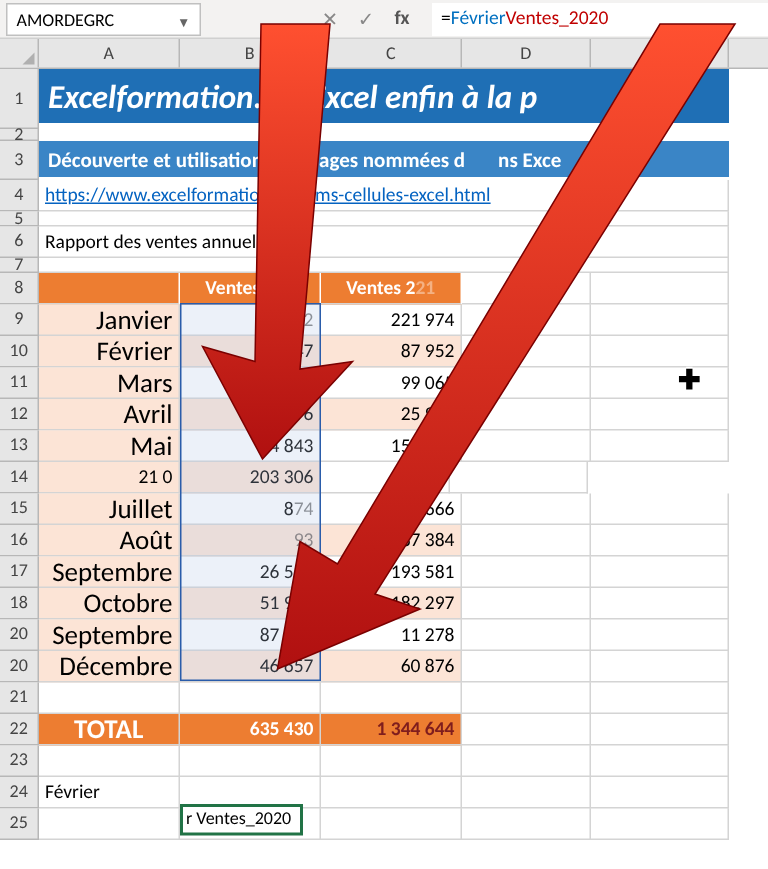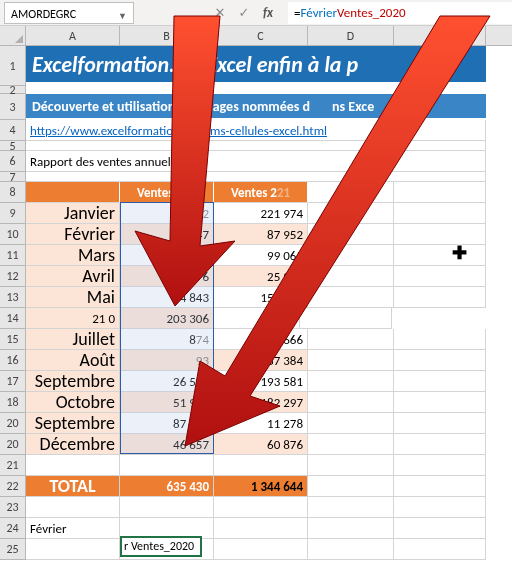--- a/index.html
+++ b/index.html
@@ -41,21 +41,21 @@
   }
   .fx-btn {
     width: 24px;
     height: 20px;
     display: flex;
     align-items: center;
     justify-content: center;
     color: #888;
     font-size: 13px;
   }
-  .fx-btn.fx { font-style: italic; color: #555; font-weight: bold; }
+  .fx-btn.fx { color: #555; font-weight: bold; }
   .formula-input {
     flex: 1;
     background: #fff;
     height: 22px;
     padding: 2px 6px;
     font-size: 13px;
     display: flex;
     align-items: center;
   }
   .fml-eq { color: #000; }
@@ -379,21 +379,21 @@
       <div class="cell cB"></div>
       <div class="cell cC"></div>
       <div class="cell cD"></div>
       <div class="cell cE"></div>
   </div>
 
   <div class="row total-row">
     <div class="rh">22</div>
     <div class="cell td-month cA" style="justify-content:center">TOTAL</div>
     <div class="cell td-val cB" style="background:#ed7d31;color:#fff;font-weight:bold">635 430</div>
-    <div class="cell td-val cC" style="background:#ed7d31;color:#000000;font-weight:bold">1 344 644</div>
+    <div class="cell td-val cC" style="background:#ed7d31;color:#7f1d1d;font-weight:bold">1 344 644</div>
     <div class="cell cD"></div>
       <div class="cell cE"></div>
   </div>
 
   <div class="row">
     <div class="rh">23</div>
     <div class="cell cA"></div>
       <div class="cell cB"></div>
       <div class="cell cC"></div>
       <div class="cell cD"></div>

